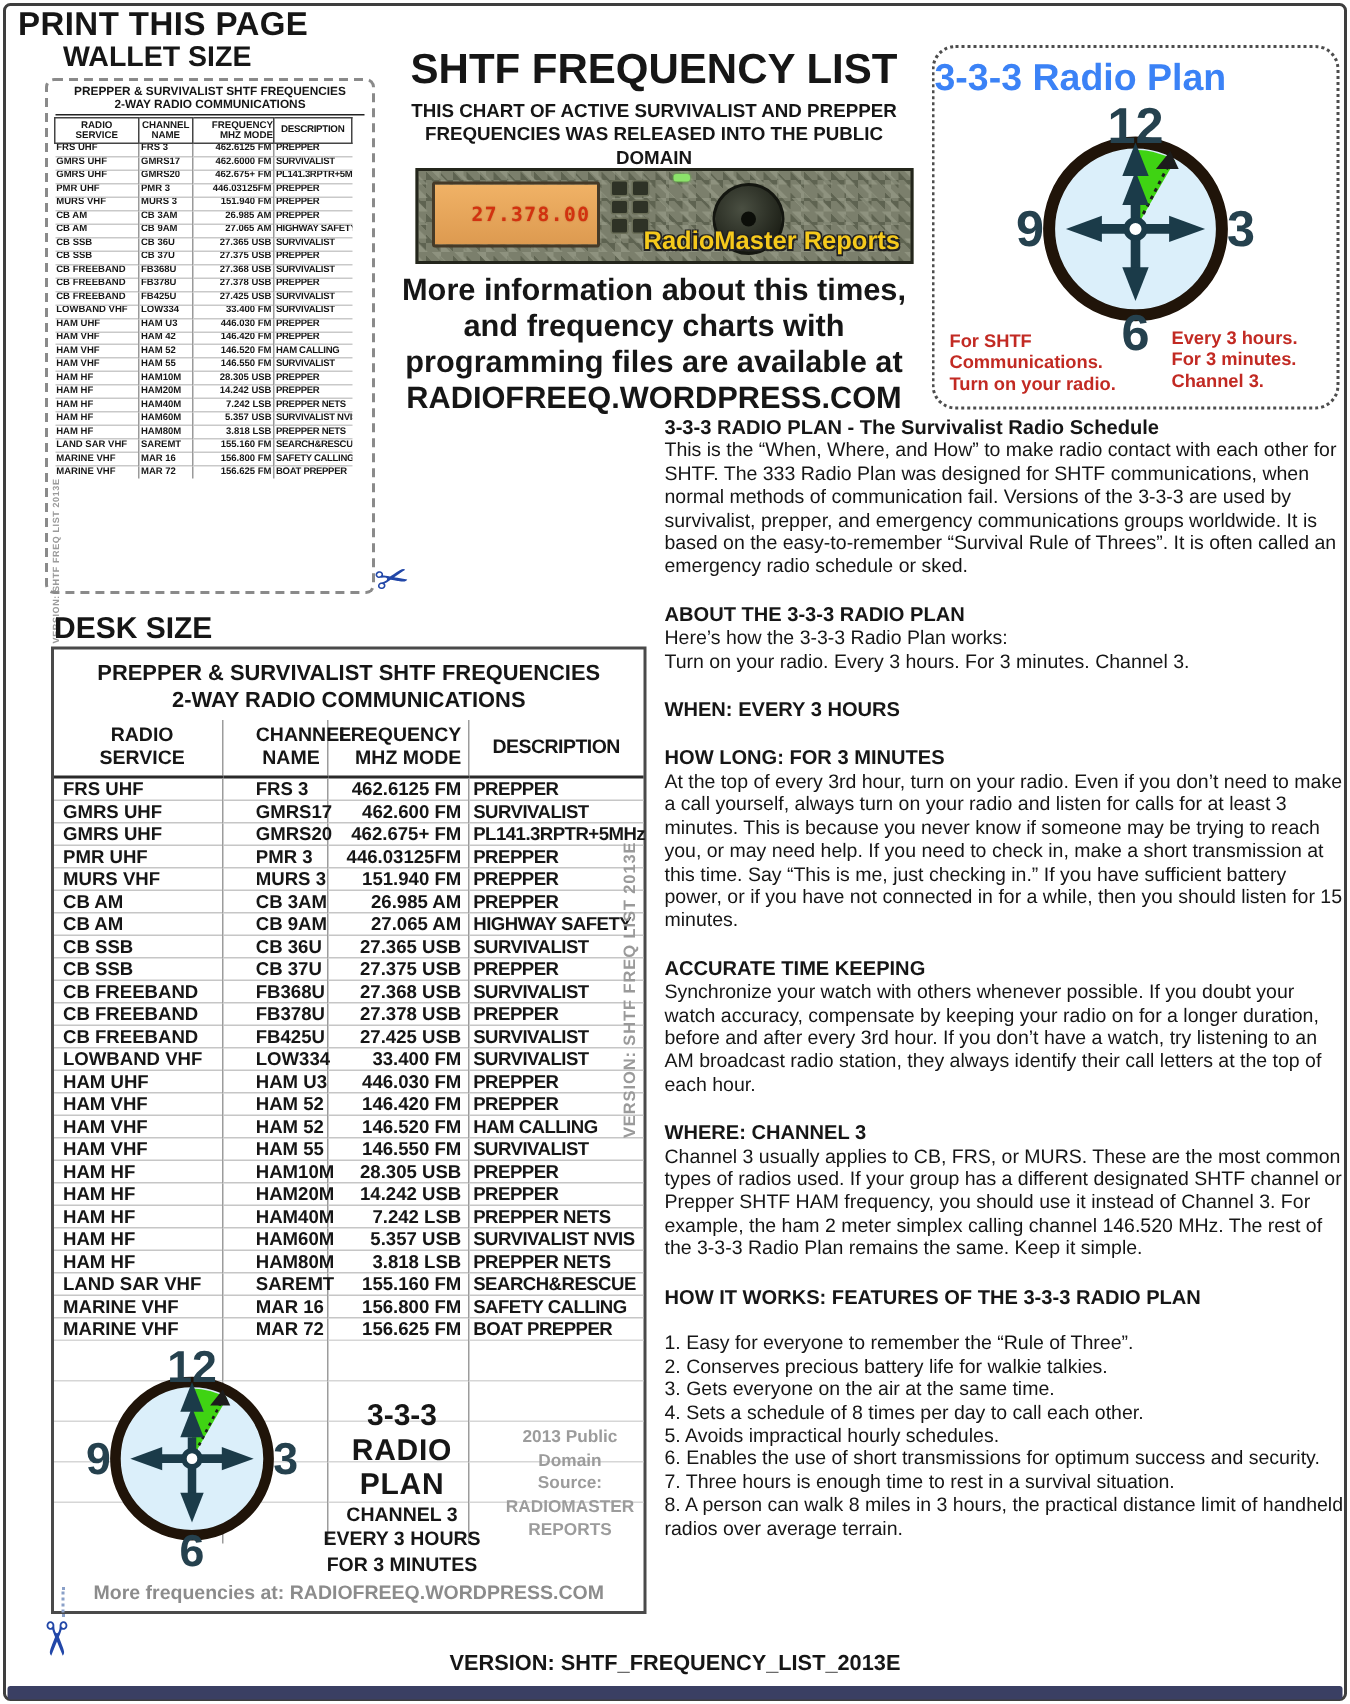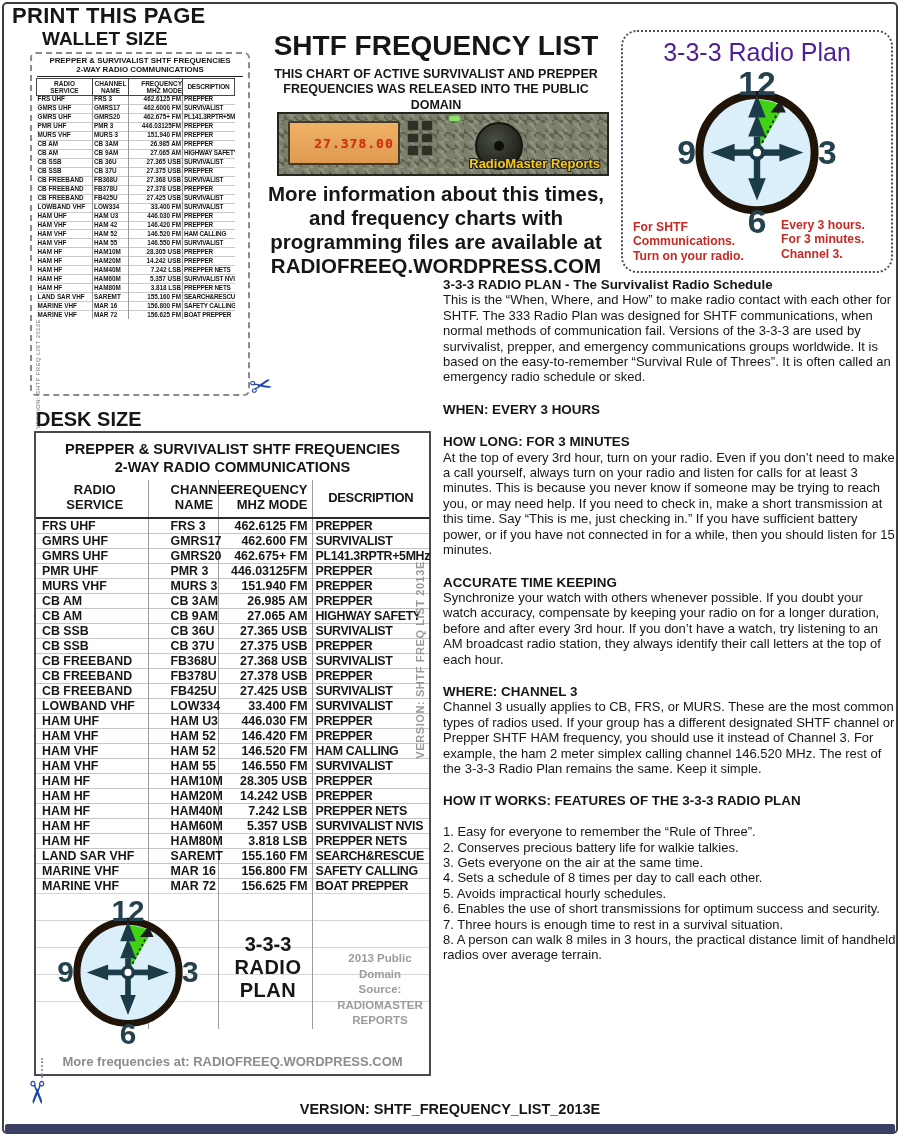--- a/index.html
+++ b/index.html
@@ -66,29 +66,29 @@
     color:#d23210; letter-spacing:1px; text-shadow:0 0 1px rgba(160,40,0,.5);margin-left:20px; }
   #radio-buttons { position:absolute; left:128px; top:6px; width:26px; height:36px;
     display:grid; grid-template:repeat(3,1fr)/repeat(2,1fr); gap:2px; }
   #radio-buttons span { background:#2e3226; border:1px solid #6a6e58; border-radius:2px; }
   #knob { position:absolute; left:196px; top:8px; width:48px; height:48px; border-radius:50%;
     background:radial-gradient(circle at 40% 35%, #4a4f42, #1f2219 72%); border:2px solid #141610; }
   #knob::after { content:""; position:absolute; left:17px; top:17px; width:10px; height:10px;
     border-radius:50%; background:#0c0e09; }
   #led { position:absolute; left:170px; top:2px; width:11px; height:5px; border-radius:2px;
     background:#8be26a; box-shadow:0 0 2px #5abf3a; }
-  #radio-brand { position:absolute; right:7px; bottom:3px; font-size:13px; font-weight:bold;
+  #radio-brand { position:absolute; right:7px; bottom:3px; font-size:17px; font-weight:bold;
     color:#f5c91c; text-shadow:1px 1px 0 #222,-1px -1px 0 #222,1px -1px 0 #222,-1px 1px 0 #222;margin-left:28px; }
   #more-info { left:256px; top:182px; width:360px; text-align:center; font-size:20.5px;
     font-weight:bold; line-height:1.17; }
 
   
   #plan-card { left:621px; top:30px; width:272px; height:243px; border:2px dotted #4d4d4d;
     border-radius:16px; }
-  #plan-title { margin-top:6px; text-align:center; font-size:25px; font-weight:normal; color:#4c1d95; }
+  #plan-title { margin-top:6px; text-align:left; font-size:25px; font-weight:bold; color:#3b82f6; }
   #plan-clock { display:block; margin:-4px auto 0; width:176px; height:176px; }
   .plan-note { position:absolute; font-size:12.2px; font-weight:bold; color:#c22a23; line-height:1.18; }
   #plan-note-left { left:10px; bottom:8px; }
   #plan-note-right { left:158px; bottom:10px; }
 
   
   #right-col { left:443px; top:277px; width:453px; font-size:13px; line-height:15.4px; }
   .rc-sec { margin-bottom:17px; }
   .rc-head { font-weight:bold; font-size:13.4px; }
   .rc-body { white-space:pre-line; }
@@ -412,20 +412,25 @@
 Channel 3.</div>
 </div>
 
 <div id="right-col" class="abs">
 
     <div class="rc-sec">
       <div class="rc-head">3-3-3 RADIO PLAN - The Survivalist Radio Schedule</div>
       <div class="rc-body">This is the “When, Where, and How” to make radio contact with each other for SHTF. The 333 Radio Plan was designed for SHTF communications, when normal methods of communication fail. Versions of the 3-3-3 are used by survivalist, prepper, and emergency communications groups worldwide. It is based on the easy-to-remember “Survival Rule of Threes”. It is often called an emergency radio schedule or sked.</div>
     </div>
 
+    <div class="rc-sec">
+      <div class="rc-head">ABOUT THE 3-3-3 RADIO PLAN</div>
+      <div class="rc-body">Here’s how the 3-3-3 Radio Plan works:
+Turn on your radio. Every 3 hours. For 3 minutes. Channel 3.</div>
+    </div>
 
     <div class="rc-sec">
       <div class="rc-head">WHEN: EVERY 3 HOURS</div>
     </div>
 
     <div class="rc-sec">
       <div class="rc-head">HOW LONG: FOR 3 MINUTES</div>
       <div class="rc-body">At the top of every 3rd hour, turn on your radio. Even if you don’t need to make a call yourself, always turn on your radio and listen for calls for at least 3 minutes. This is because you never know if someone may be trying to reach you, or may need help. If you need to check in, make a short transmission at this time. Say “This is me, just checking in.” If you have sufficient battery power, or if you have not connected in for a while, then you should listen for 15 minutes.</div>
     </div>
 
@@ -683,20 +688,23 @@
     </tbody>
   </table>
   <div class="d-vtext">VERSION: SHTF FREQ LIST 2013E</div>
   <div class="d-bottom">
     <svg class="d-clock" viewBox="0 0 220 220">
         <use href="#clock333"></use>
       </svg>
     <div class="d-mid">
       <div class="d-333">3-3-3</div>
       <div class="d-rp">RADIO PLAN</div>
+      <div class="d-sub pre">CHANNEL 3
+EVERY 3 HOURS
+FOR 3 MINUTES</div>
     </div>
     <div class="d-src pre">2013 Public Domain
 Source:
 RADIOMASTER
 REPORTS</div>
   </div>
   <div class="d-more">More frequencies at:  RADIOFREEQ.WORDPRESS.COM</div>
 </div>
 
 <div id="cutline" class="abs"></div>

